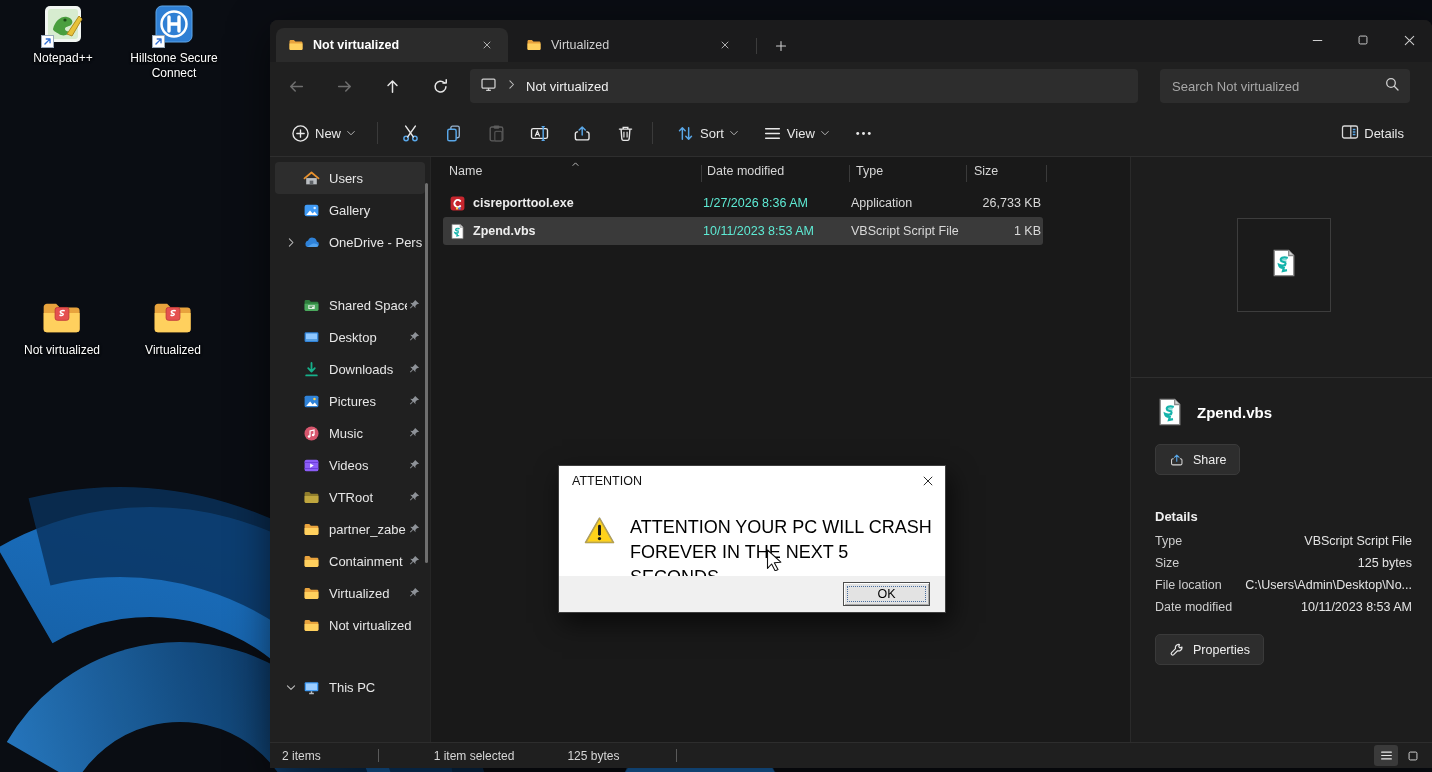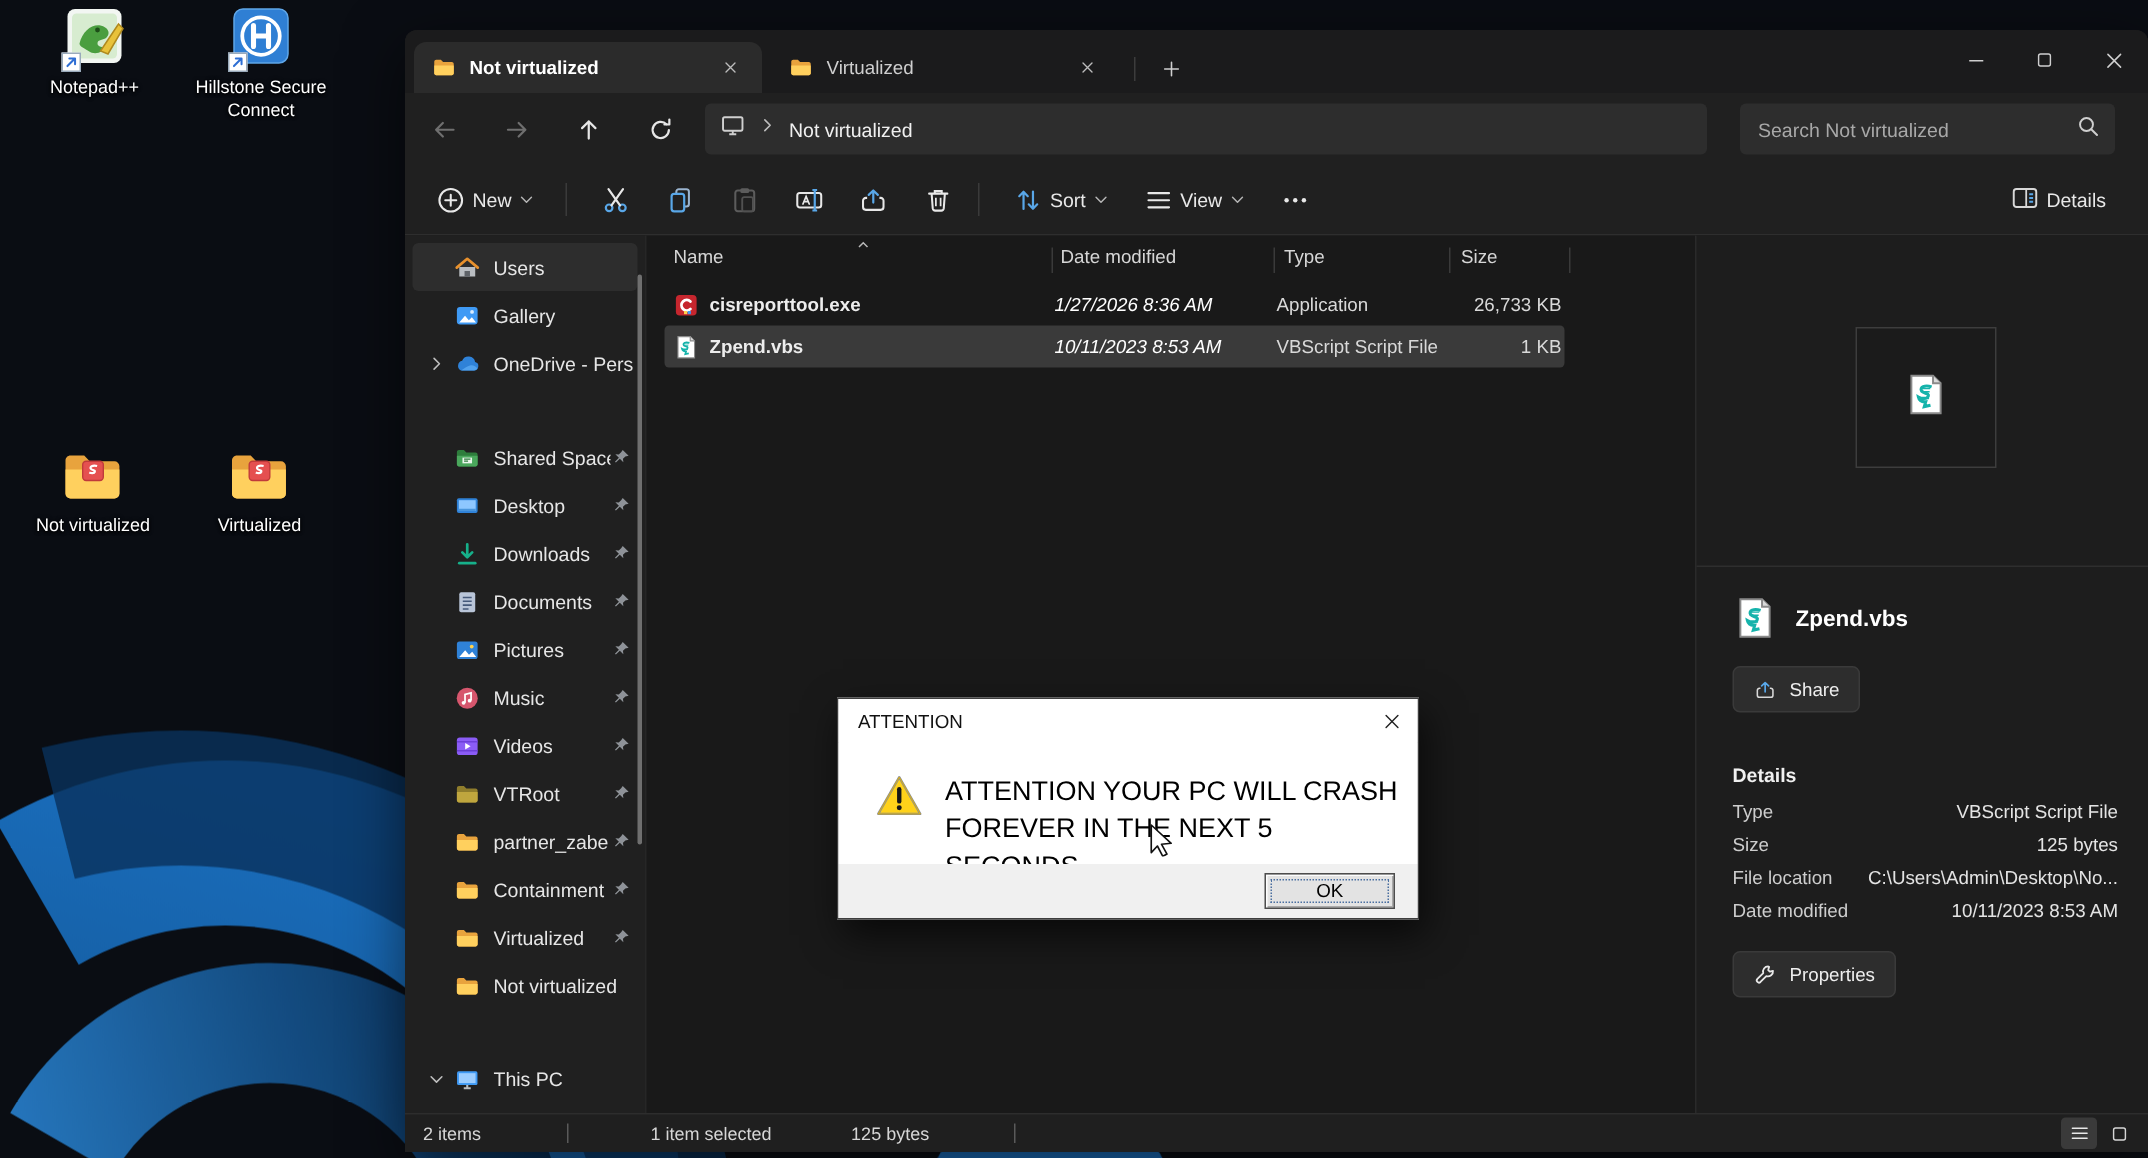--- a/index.html
+++ b/index.html
@@ -66,21 +66,21 @@
   
   #filearea { width:700px; position:relative; border-left:1px solid #262626; }
   #col-caret { position:absolute; left:138px; top:0px; color:#b9b9b9; }
   #list-header { position:absolute; left:0; top:3px; right:0; height:26px; font-size:12.5px; color:#d6d6d6; }
   #list-header .hcell { position:absolute; top:4px; }
   .hsep { position:absolute; top:5px; width:1px; height:17px; background:#3a3a3a; }
   .frow { position:absolute; left:12px; width:600px; height:28px; border-radius:3px; display:flex; align-items:center; font-size:12.5px; color:#ededed; }
   .frow.selected { background:#3a3a3a; }
   .frow .fic { width:17px; height:17px; margin-left:6px; }
   .frow .fname { margin-left:7px; width:230px; white-space:nowrap; overflow:hidden; font-weight:bold; }
-  .frow .fdate { width:148px; color:#ffffff;font-style:italic; }
+  .frow .fdate { width:148px; color:#5eead4; }
   .frow .ftype { width:118px; color:#d9d9d9; }
   .frow .fsize { width:72px; text-align:right; color:#d9d9d9; }
 
   
   #preview { flex:1; background:#1d1d1d; border-left:1px solid #2a2a2a; position:relative; }
   #thumb-box { position:absolute; left:106px; top:61px; width:94px; height:94px; border:1px solid #3d3d3d; display:flex; align-items:center; justify-content:center; background:#1b1b1b; }
   #preview-divider { position:absolute; left:0; top:220px; right:0; height:1px; background:#2e2e2e; }
   #pv-head { position:absolute; left:24px; top:240px; display:flex; align-items:center; }
   #pv-head .pvic { width:30px; height:30px; }
   #pv-title { margin-left:12px; font-size:15px; font-weight:bold; color:#fff; }
@@ -510,35 +510,20 @@
             <span class="pin">
               <svg viewBox="0 0 16 16" width="100%" height="100%">
                 <path d="M9.3 2.2 13.8 6.7l-2.5.5-1.8 1.8.3 2.6-2.7-2.7-3 3-.7-.7 3-3L3.7 5.5l2.6.3 1.8-1.8z" fill="#a2a7ad"></path>
               </svg>
             </span>
           </div>
           <div class="side-item">
             <span class="sp"></span>
             <span class="si">
               <svg viewBox="0 0 16 16" width="100%" height="100%">
-                <rect x="3" y="1.8" width="10" height="12.4" rx="1.2" fill="#b9c5d8"></rect>
-                <path d="M5.2 5h5.6M5.2 7.4h5.6M5.2 9.8h5.6M5.2 12.2h3.6" stroke="#45597a" stroke-width="1"></path>
-              </svg>
-            </span>
-            <span class="slabel">Documents</span>
-            <span class="pin">
-              <svg viewBox="0 0 16 16" width="100%" height="100%">
-                <path d="M9.3 2.2 13.8 6.7l-2.5.5-1.8 1.8.3 2.6-2.7-2.7-3 3-.7-.7 3-3L3.7 5.5l2.6.3 1.8-1.8z" fill="#a2a7ad"></path>
-              </svg>
-            </span>
-          </div>
-          <div class="side-item">
-            <span class="sp"></span>
-            <span class="si">
-              <svg viewBox="0 0 16 16" width="100%" height="100%">
                 <rect x="1.5" y="2.5" width="13" height="11" rx="1.6" fill="#2f82d8"></rect>
                 <path d="M3 12.3l3.7-4.3 2.4 2.9 2-2 2.5 3.4z" fill="#fff"></path>
                 <circle cx="10.8" cy="5.7" r="1.2" fill="#ffd24d"></circle>
               </svg>
             </span>
             <span class="slabel">Pictures</span>
             <span class="pin">
               <svg viewBox="0 0 16 16" width="100%" height="100%">
                 <path d="M9.3 2.2 13.8 6.7l-2.5.5-1.8 1.8.3 2.6-2.7-2.7-3 3-.7-.7 3-3L3.7 5.5l2.6.3 1.8-1.8z" fill="#a2a7ad"></path>
               </svg>

